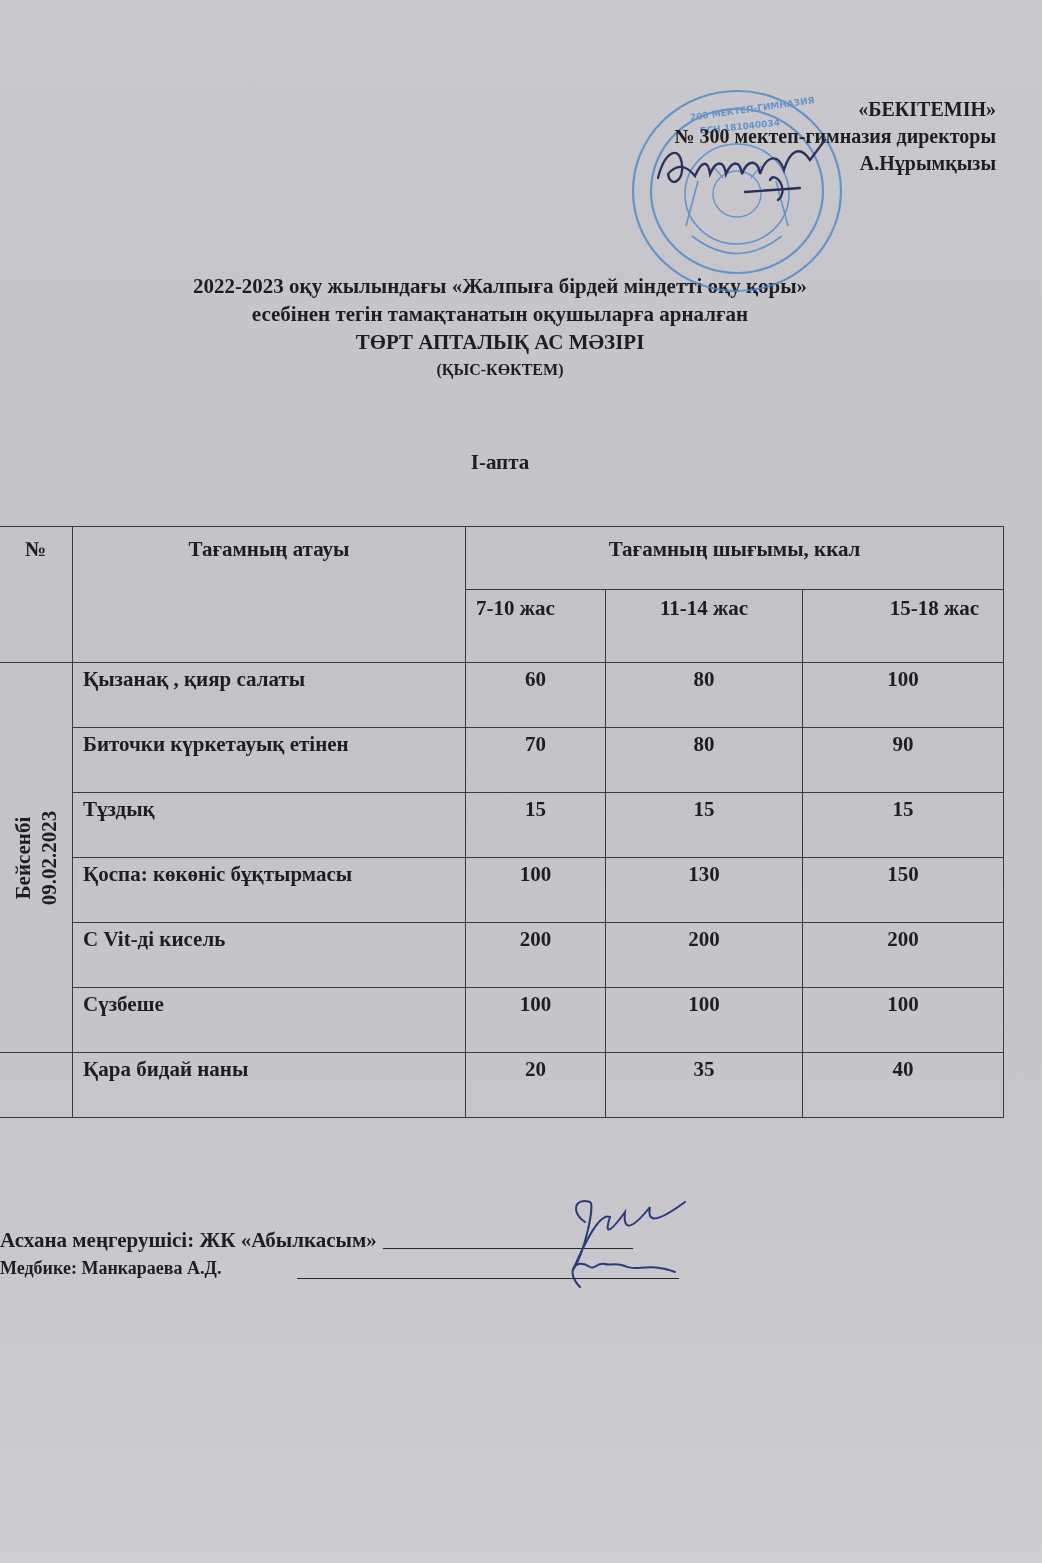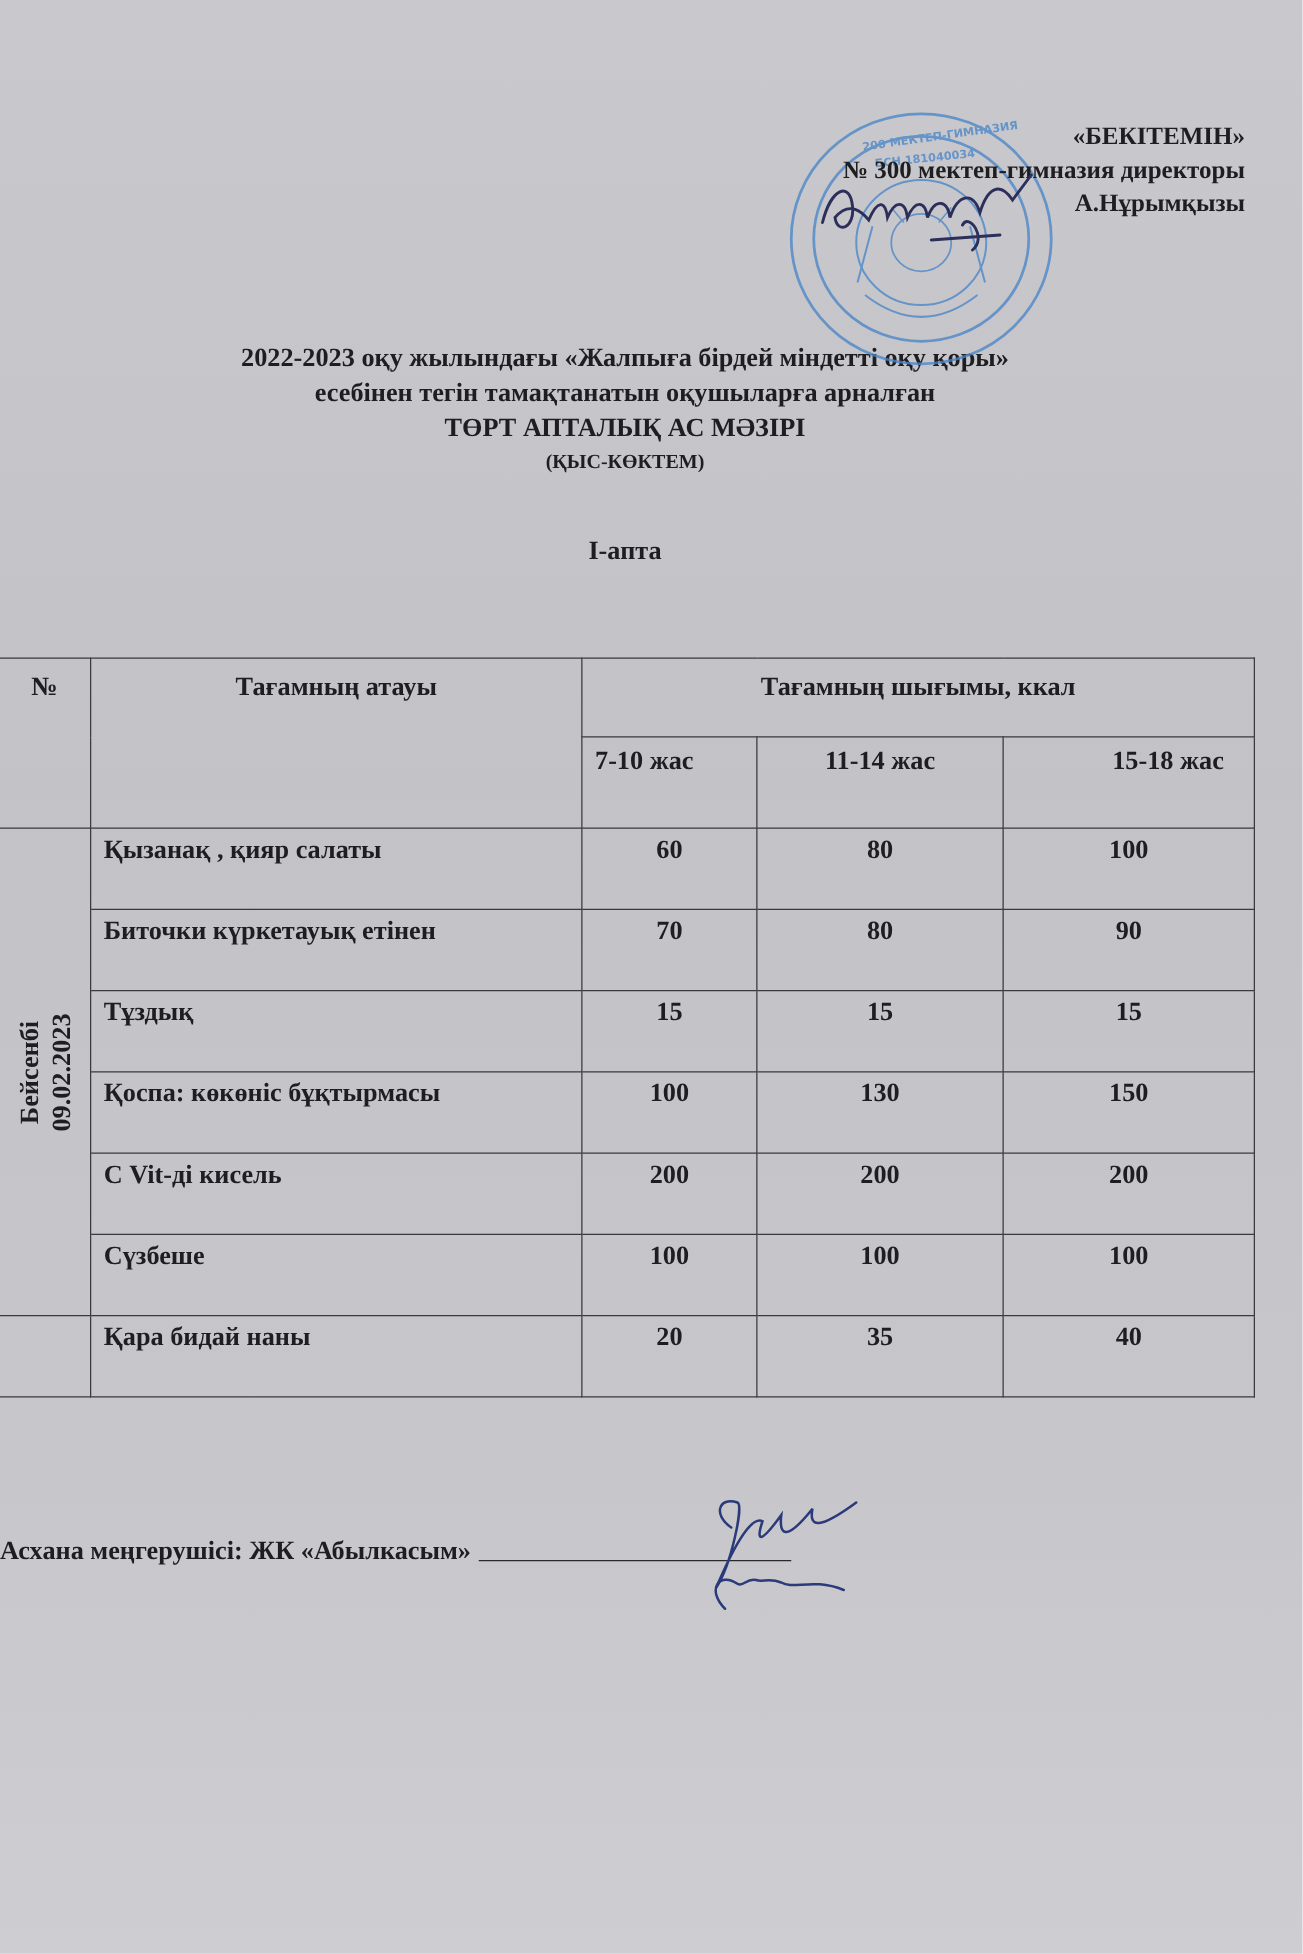--- a/index.html
+++ b/index.html
@@ -62,21 +62,21 @@
       line-height: 28px;
       z-index: 1;
     }
     .title-block .t-line { display: block; }
     .title-block .t-caps { font-size: 21px; }
     .title-block .t-season { font-size: 16px; }
     .week {
       position: absolute;
       left: 0;
       width: 1000px;
-      top: 428px;
+      top: 450px;
       text-align: center;
       font-weight: bold;
       font-size: 21px;
     }
     table.menu {
       position: absolute;
       left: -2px;
       top: 526px;
       width: 1005px;
       border-collapse: collapse;
@@ -263,13 +263,17 @@
 <svg class="sig-footer" viewBox="0 0 150 100">
   <path d="M30 30 C 15 20, 20 5, 35 10 C 40 12, 30 60, 18 78 C 30 50, 45 20, 55 25 C 50 40, 52 45, 70 20 C 68 38, 75 40, 95 15 C 92 30, 100 32, 130 10" fill="none" stroke="#2b3a7a" stroke-width="2" stroke-linecap="round"></path>
   <path d="M25 95 C 10 80, 20 65, 35 75 C 40 78, 42 70, 50 72 C 55 74, 60 70, 70 74 C 80 80, 95 70, 120 80" fill="none" stroke="#2b3a7a" stroke-width="2" stroke-linecap="round"></path>
 </svg>
 
 <div class="footer">
   <div class="f-row f-row1">
     <span>Асхана меңгерушісі: ЖК «Абылкасым»</span>
     <span class="blank blank1"></span>
   </div>
+  <div class="f-row f-row2">
+    <span>Медбике:  Манкараева А.Д.</span>
+    <span class="blank blank2"></span>
+  </div>
 </div>
 
 </body></html>

